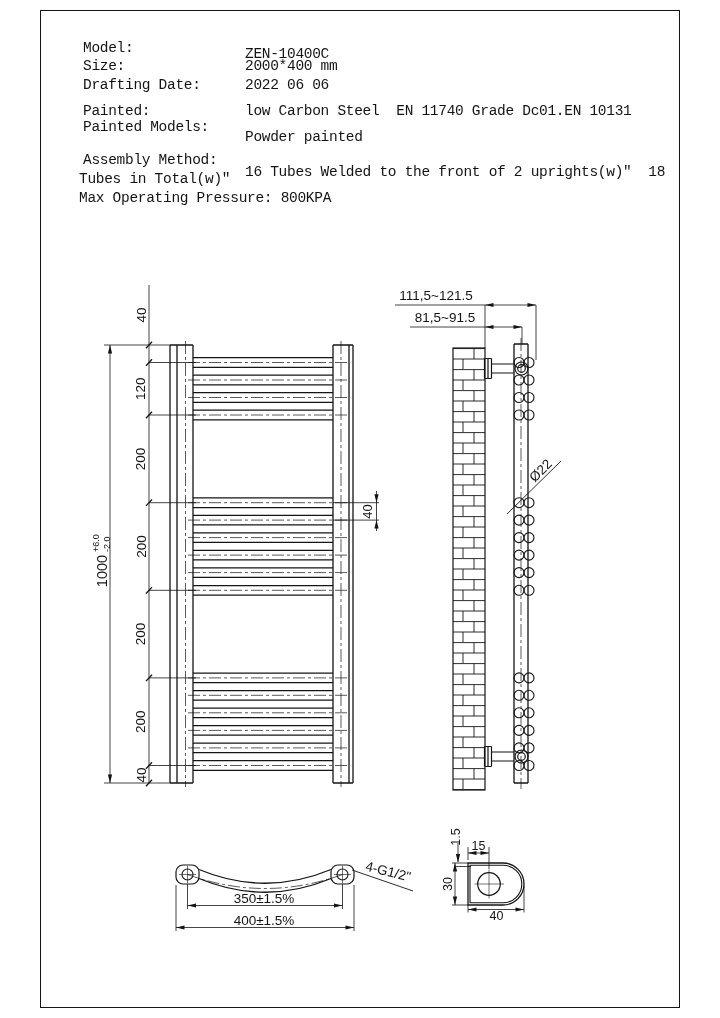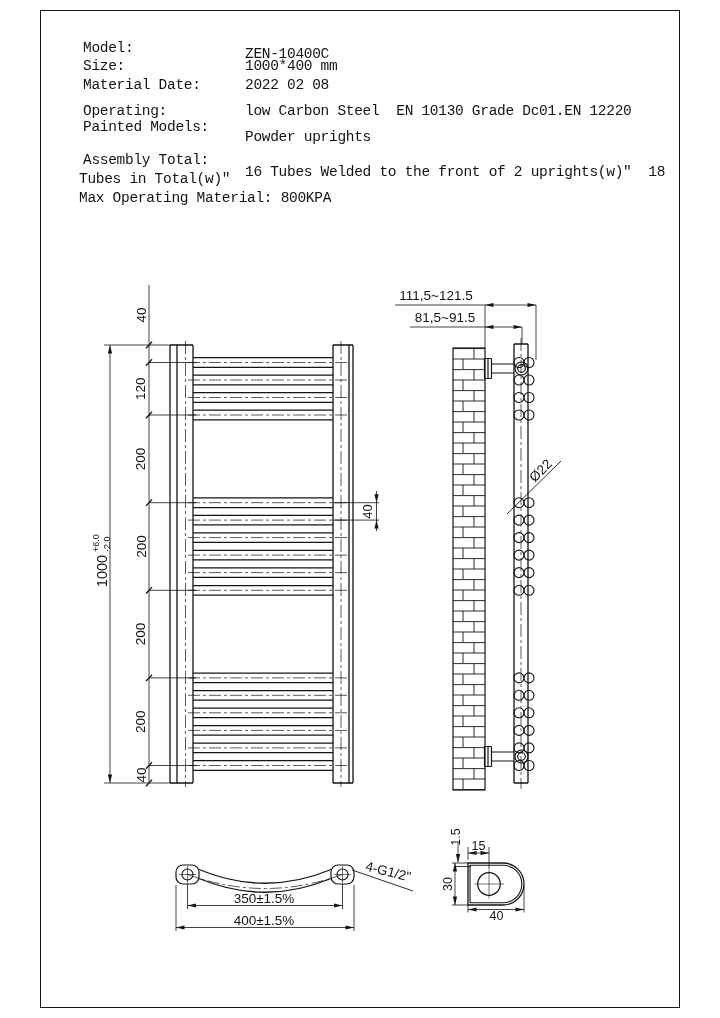--- a/index.html
+++ b/index.html
@@ -20,31 +20,31 @@
 <body>
 
 <div class="page">
 
   <div class="frame"></div>
 
   <div class="spec">
     <span class="lbl" style="top:40px">Model:</span>
     <span class="val" style="top:46px">ZEN-10400C</span>
     <span class="lbl" style="top:58px">Size:</span>
-    <span class="val" style="top:58px">1000*400 mm</span>
-    <span class="lbl" style="top:77px">Material Date:</span>
-    <span class="val" style="top:77px">2022 02 08</span>
-    <span class="lbl" style="top:103px">Operating:</span>
-    <span class="val" style="top:103px">low Carbon Steel  EN 10130 Grade Dc01.EN 12220</span>
+    <span class="val" style="top:58px">2000*400 mm</span>
+    <span class="lbl" style="top:77px">Drafting Date:</span>
+    <span class="val" style="top:77px">2022 06 06</span>
+    <span class="lbl" style="top:103px">Painted:</span>
+    <span class="val" style="top:103px">low Carbon Steel  EN 11740 Grade Dc01.EN 10131</span>
     <span class="lbl" style="top:119px">Painted Models:</span>
-    <span class="val" style="top:129px">Powder uprights</span>
-    <span class="lbl" style="top:152px">Assembly Total:</span>
+    <span class="val" style="top:129px">Powder painted</span>
+    <span class="lbl" style="top:152px">Assembly Method:</span>
     <span class="val" style="top:164px">16 Tubes Welded to the front of 2 uprights(w)"  18</span>
     <span class="free" style="top:171px">Tubes in Total(w)"</span>
-    <span class="free" style="top:190px">Max Operating Material: 800KPA</span>
+    <span class="free" style="top:190px">Max Operating Pressure: 800KPA</span>
   </div>
 
   <svg id="dwg" width="720" height="1018" viewBox="0 0 720 1018">
     <defs>
       <path id="ah" d="M0,0 L8.5,2.1 L8.5,-2.1 Z" fill="#141414"></path>
       <pattern id="brick" x="453" y="348" width="32" height="21" patternUnits="userSpaceOnUse">
         <rect width="32" height="21" fill="#ffffff"></rect>
         <path d="M0,0.6 H32 M0,11 H32 M21,0.6 V11 M10,11 V21" stroke="#141414" stroke-width="0.9" fill="none"></path>
       </pattern>
     </defs>

